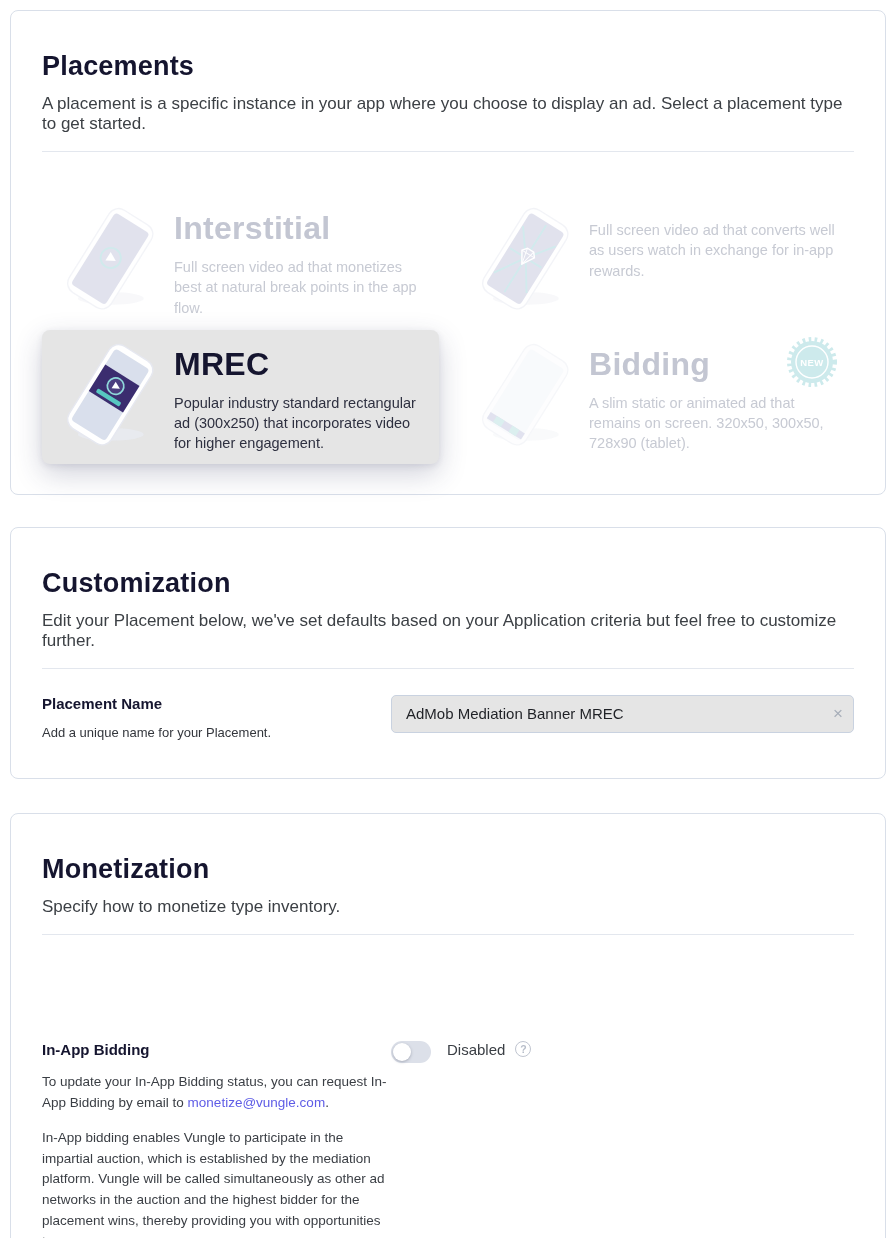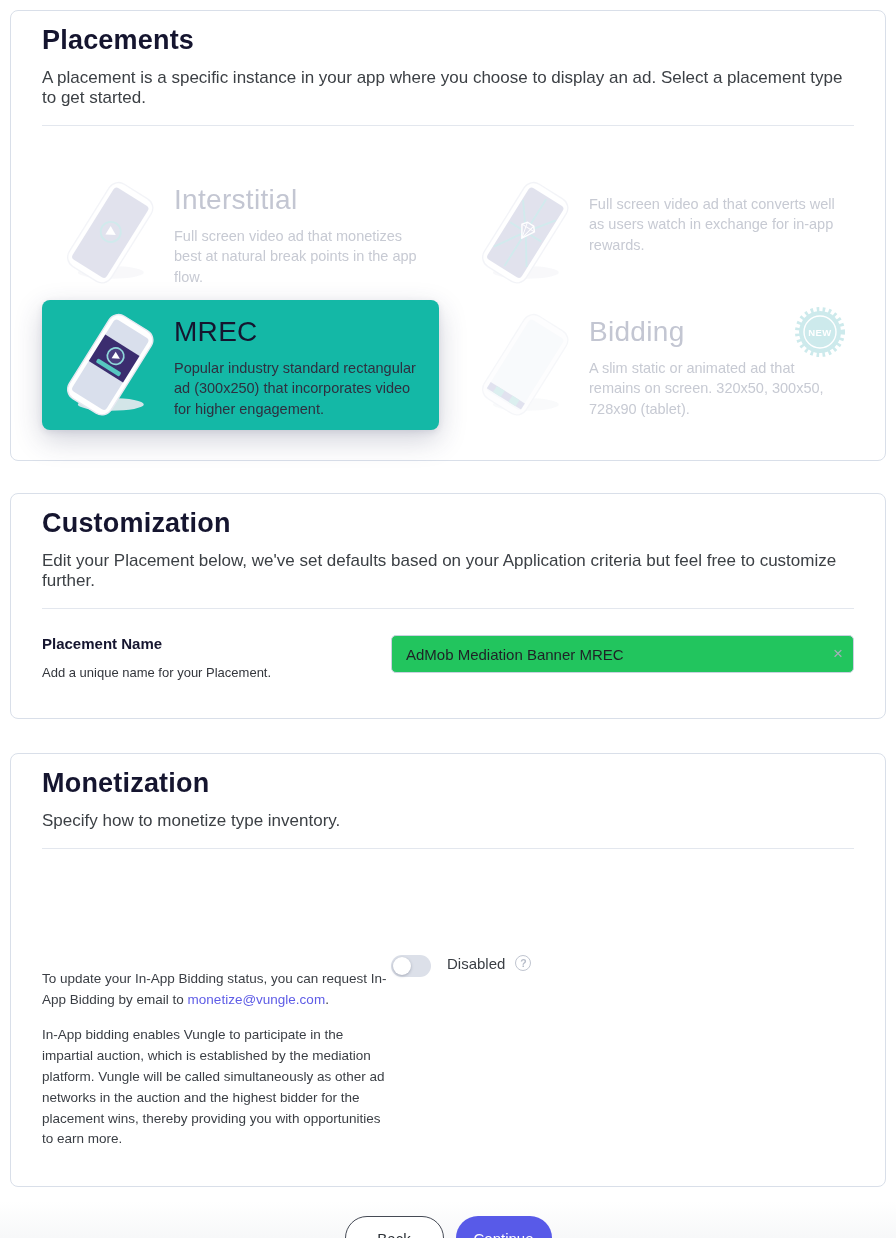--- a/index.html
+++ b/index.html
@@ -11,21 +11,21 @@
     font-family: "Liberation Sans", sans-serif;
     color: #15152f;
     position: relative;
     background: linear-gradient(to bottom, #ffffff 0%, #ffffff 94%, #eef0f2 100%);
   }
   .card {
     background: #ffffff;
     border: 1px solid #d9dfe9;
     border-radius: 8px;
     margin: 16px 10px;
-    padding: 14px 31px 32px 31px;
+    padding: 40px 31px 32px 31px;
   }
   .card-placements { margin-top: 10px; padding-bottom: 30px; }
   .card-customization { margin-top: 32px; padding-bottom: 38px; }
   .card-monetization { margin-top: 34px; padding-bottom: 36px; }
 
   .section-title {
     font-size: 27px;
     font-weight: bold;
     color: #15152f;
     letter-spacing: 0.2px;
@@ -50,45 +50,45 @@
   }
   .option {
     display: flex;
     align-items: flex-start;
     padding: 10px 12px;
     border-radius: 8px;
     position: relative;
     cursor: pointer;
   }
   .option.selected {
-    background: #14b8a6;
+    background: #e5e5e5;
     box-shadow: 0 10px 28px rgba(45, 50, 90, 0.22), 0 2px 6px rgba(45,50,90,0.10);
   }
   .option-icon { flex: 0 0 110px; height: 110px; }
   .option-text { margin-left: 10px; margin-top: 6px; max-width: 255px; }
   .option-title {
-    font-size: 28px;
-    font-weight: normal;
+    font-size: 32px;
+    font-weight: bold;
     letter-spacing: 0.3px;
   }
   .option-desc {
     margin-top: 10px;
     font-size: 14.5px;
     line-height: 1.4;
   }
   .option.disabled .option-title { color: #c3c6d2; }
   .option.disabled .option-desc  { color: #c7cad3; }
   .option.selected .option-title { color: #15152f; }
   .option.selected .option-desc  { color: #2e3040; }
   .option.disabled .option-icon  { opacity: 0.55; }
 
   .new-badge {
     position: absolute;
     top: 6px;
-    right: 8px;
+    right: 16px;
     width: 52px;
     height: 52px;
   }
 
   
   .field-row {
     display: flex;
     align-items: flex-start;
     margin-top: 26px;
   }
@@ -99,21 +99,21 @@
   .text-input {
     width: 100%;
     height: 38px;
     border: 1px solid #c9d2e0;
     border-radius: 5px;
     padding: 0 36px 0 14px;
     font-size: 15px;
     font-family: "Liberation Sans", sans-serif;
     color: #1f2126;
     outline: none;
-    background: #22c55e;
+    background: #e5e5e5;
   }
   .clear-btn {
     position: absolute;
     right: 11px;
     top: 9px;
     font-size: 17px;
     color: #a7aeb9;
     cursor: pointer;
     line-height: 20px;
   }
@@ -323,20 +323,21 @@
   </div>
 </section>
 
 <section class="card card-monetization">
   <h1 class="section-title">Monetization</h1>
   <p class="section-subtitle">Specify how to monetize type inventory.</p>
   <div class="divider"></div>
 
   <div class="bidding-row">
     <div class="bidding-left">
+      <div class="field-label">In-App Bidding</div>
       <p class="bidding-desc"><span>To update your In-App Bidding status, you can request In-App Bidding by email to</span>
         <a class="email-link">monetize@vungle.com</a><span>.</span></p>
       <p class="bidding-desc">In-App bidding enables Vungle to participate in the impartial auction, which is established by the mediation platform. Vungle will be called simultaneously as other ad networks in the auction and the highest bidder for the placement wins, thereby providing you with opportunities to earn more.</p>
     </div>
     <div class="bidding-right">
       <div class="toggle">
         <div class="knob"></div>
       </div>
       <span class="toggle-status">Disabled</span>
       <span class="help-icon">?</span>

